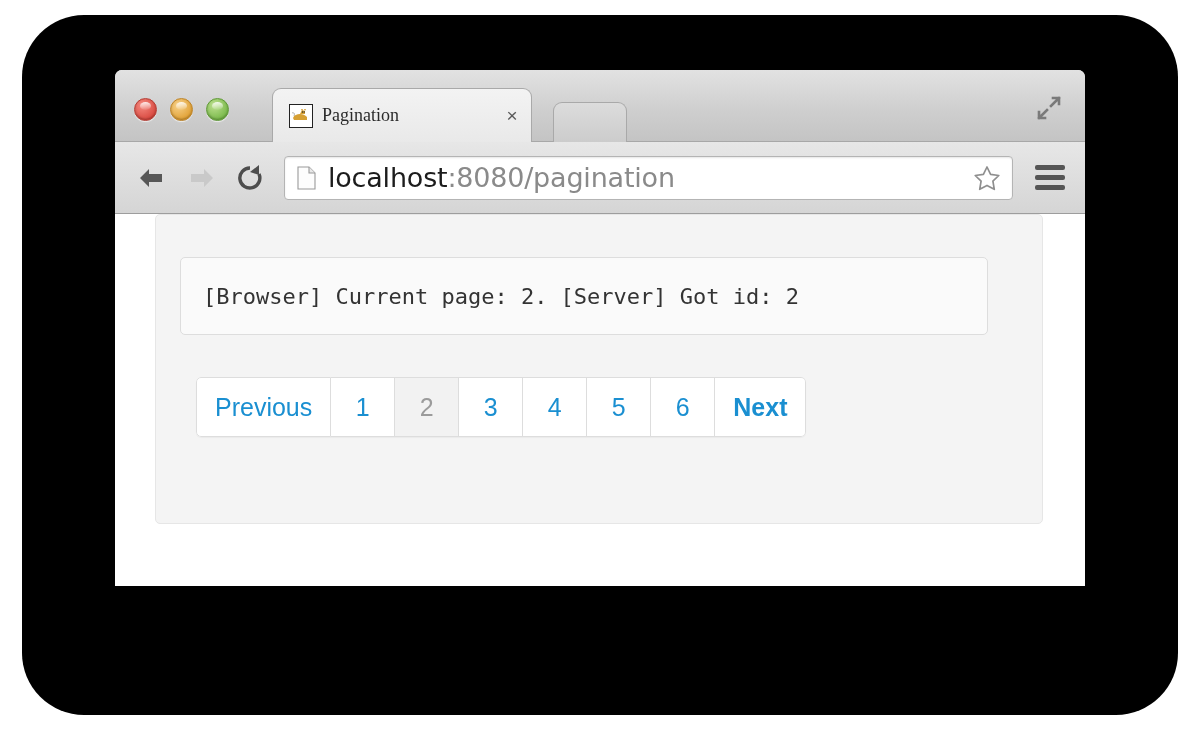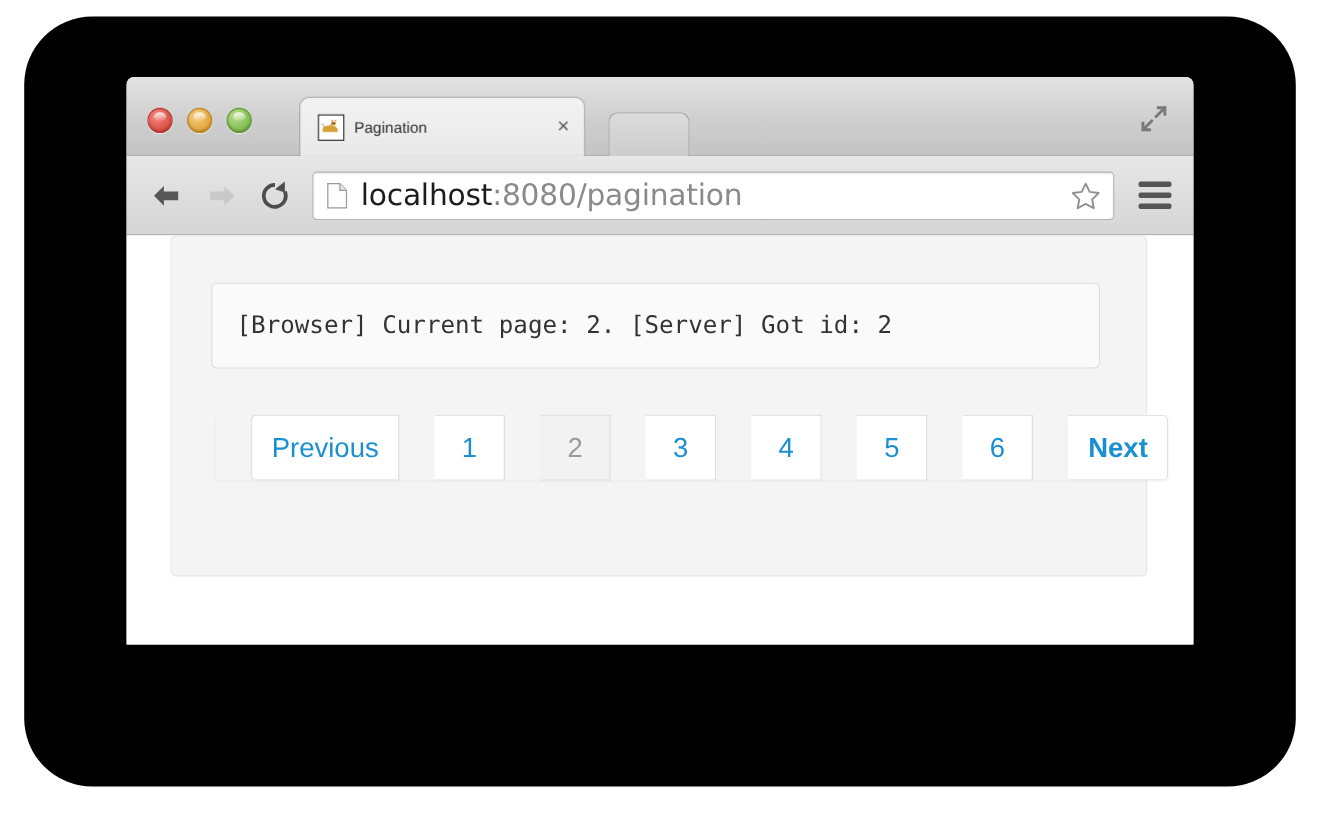--- a/index.html
+++ b/index.html
@@ -94,26 +94,26 @@
     width: 22px;
     height: 22px;
     border: 1px solid #222;
     background: #fff;
     flex: none;
     margin-right: 9px;
     position: relative;
     overflow: hidden;
   }
   .tab-title {
-    font-size: 14px;
+    font-size: 18px;
     color: #2b2b2b;
     flex: 1;
     white-space: nowrap;
     overflow: hidden;
-    font-family: Liberation Sans, sans-serif;
+    font-family: Liberation Serif, serif;
   }
   .tab-close {
     width: 18px;
     height: 18px;
     flex: none;
     color: #5a5a5a;
     font-size: 19px;
     line-height: 18px;
     text-align: center;
     font-family: "Liberation Sans", sans-serif;
@@ -218,21 +218,21 @@
     top: 0px;
     width: 888px;
     height: 310px;
     background: #f4f4f4;
     border: 1px solid #e6e6e6;
     border-radius: 5px;
     box-sizing: border-box;
   }
   .msg-box {
     position: absolute;
-    left: 36px;
+    left: 24px;
     top: 42px;
     width: 808px;
     height: 78px;
     background: #fafafa;
     border: 1px solid #dddddd;
     border-radius: 5px;
     display: flex;
     align-items: center;
     padding-left: 22px;
     box-sizing: border-box;
@@ -261,21 +261,20 @@
     border: 1px solid #dddddd;
     border-left-width: 0;
     display: flex;
     align-items: center;
     justify-content: center;
     padding: 0 18px;
     font-size: 25px;
     color: #1a8fd1;
     font-family: "Liberation Sans", sans-serif;
     box-sizing: border-box;
-    margin-left: 32px;
   }
   .page-item:first-child {
     border-left-width: 1px;
     border-radius: 5px 0 0 5px;
   }
   .page-item:last-child {
     border-radius: 0 5px 5px 0;
     font-weight: bold;
   }
   .page-item.active {

